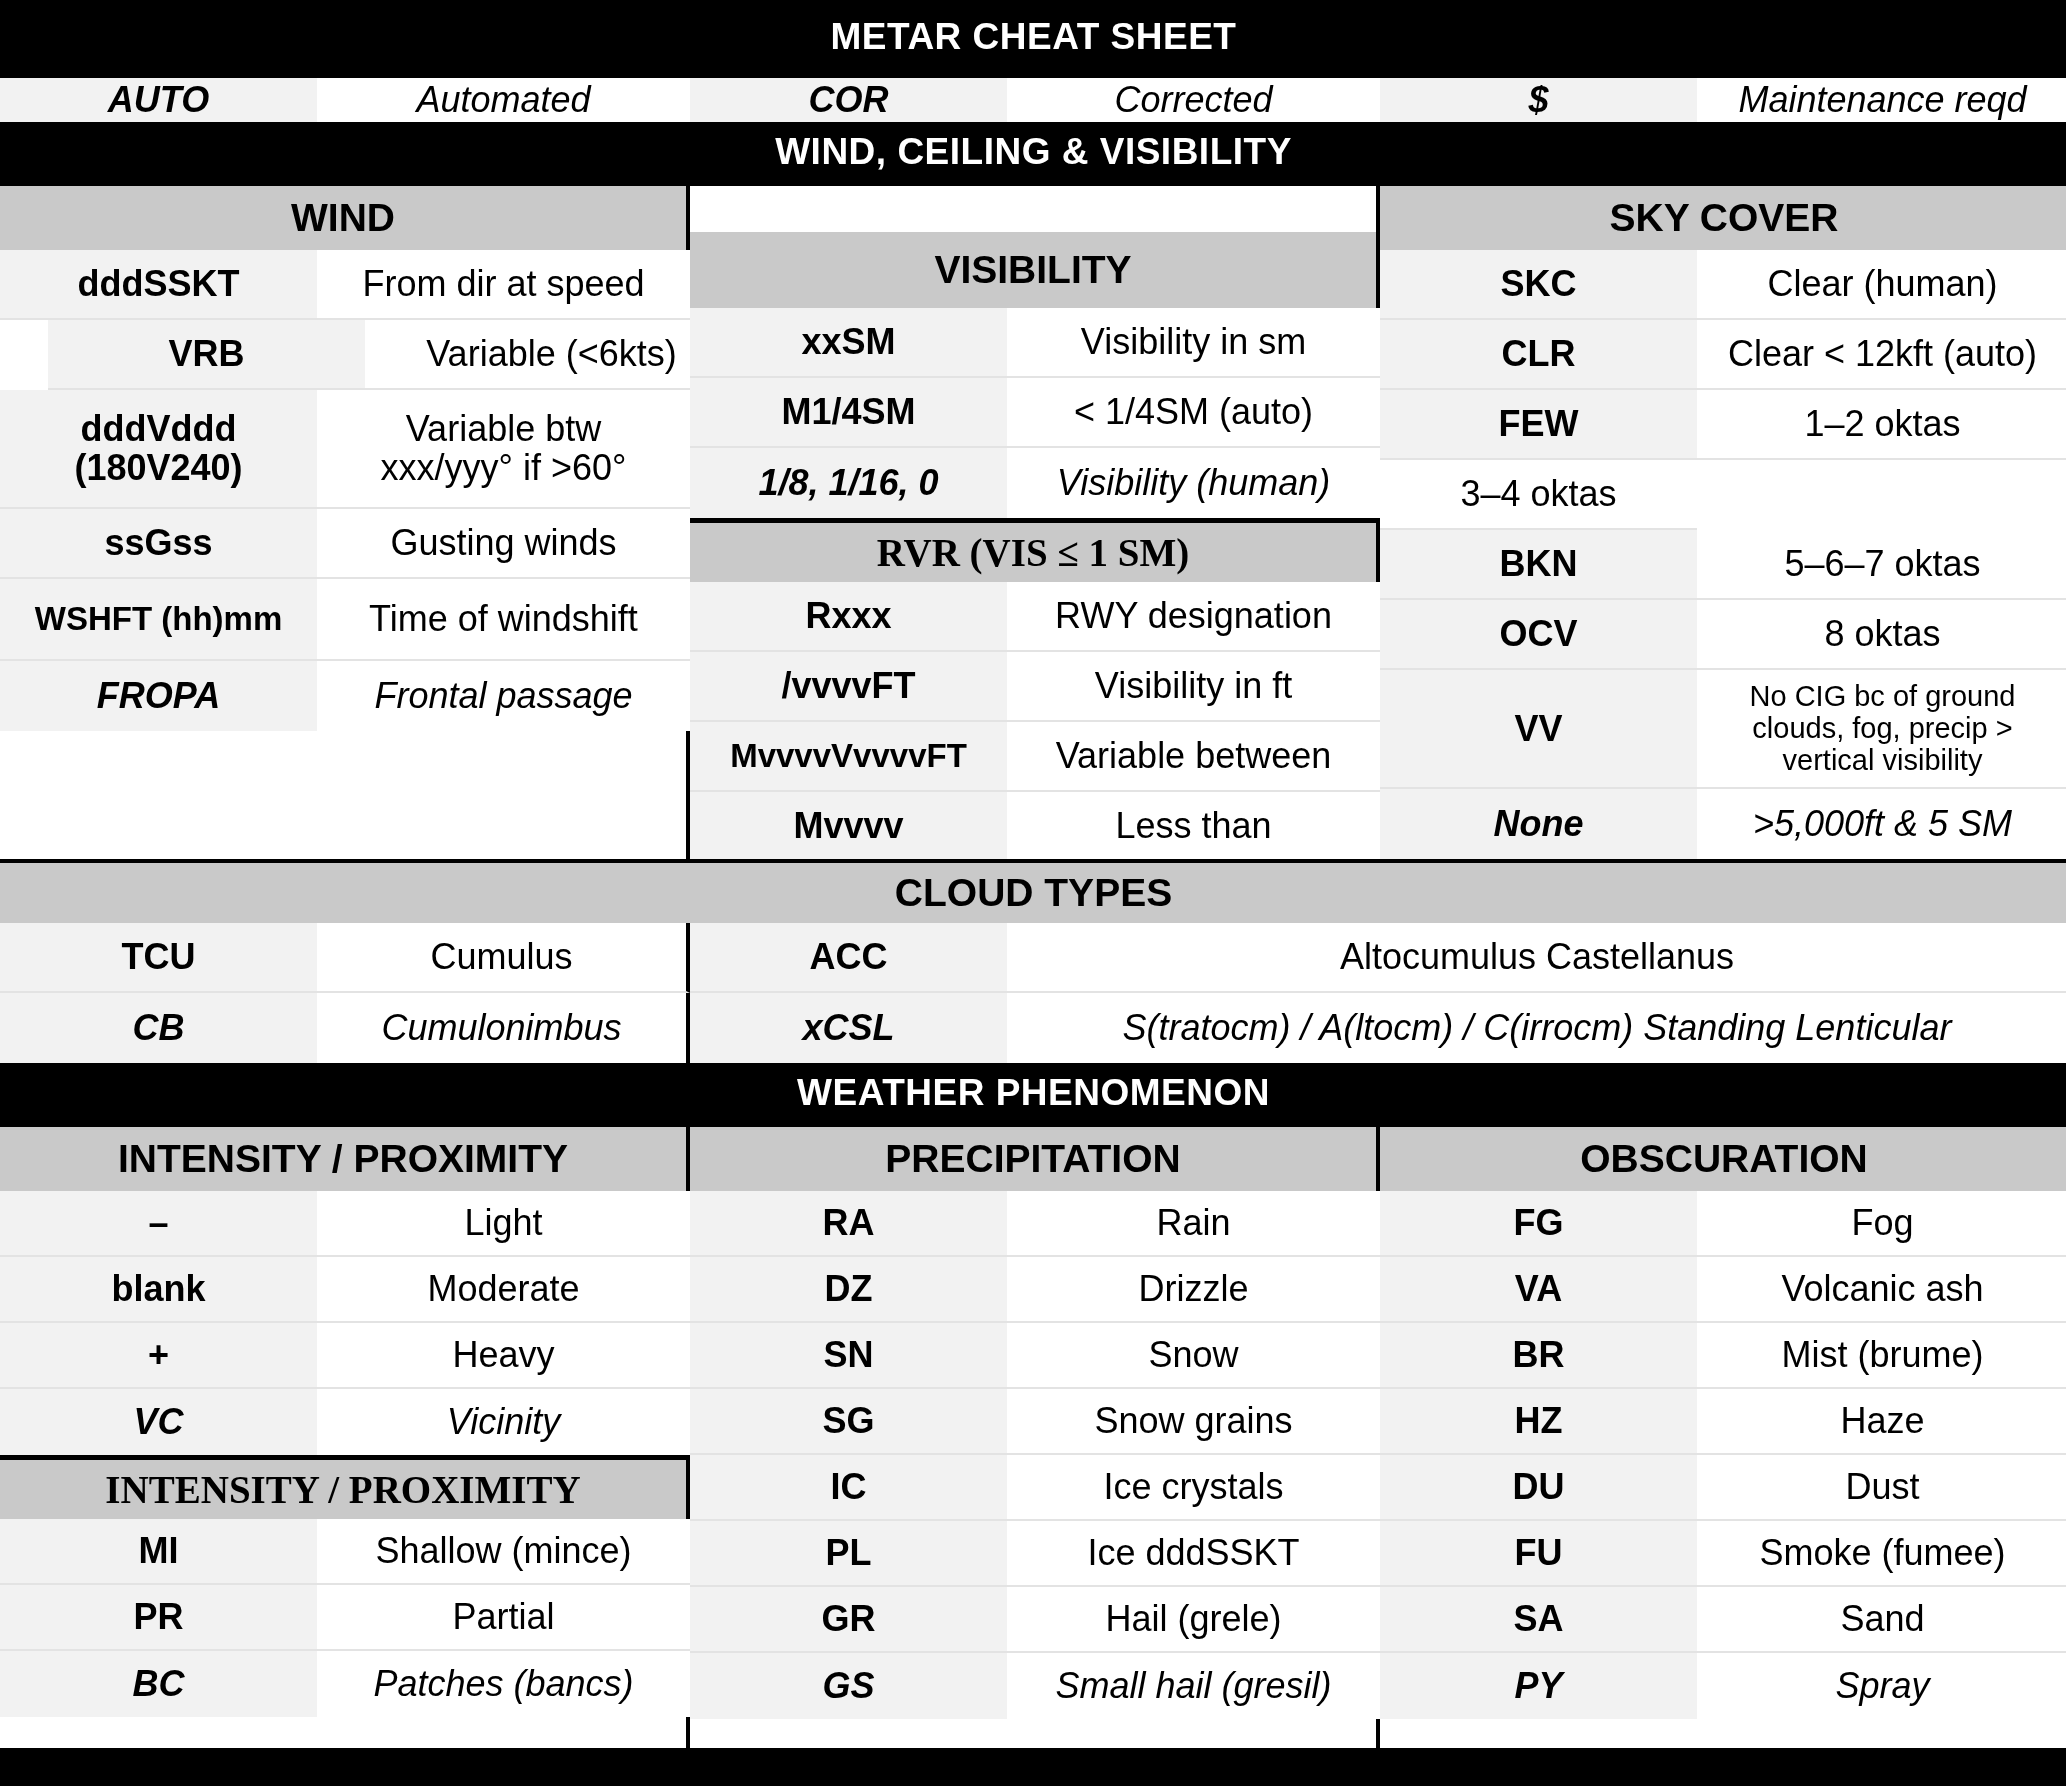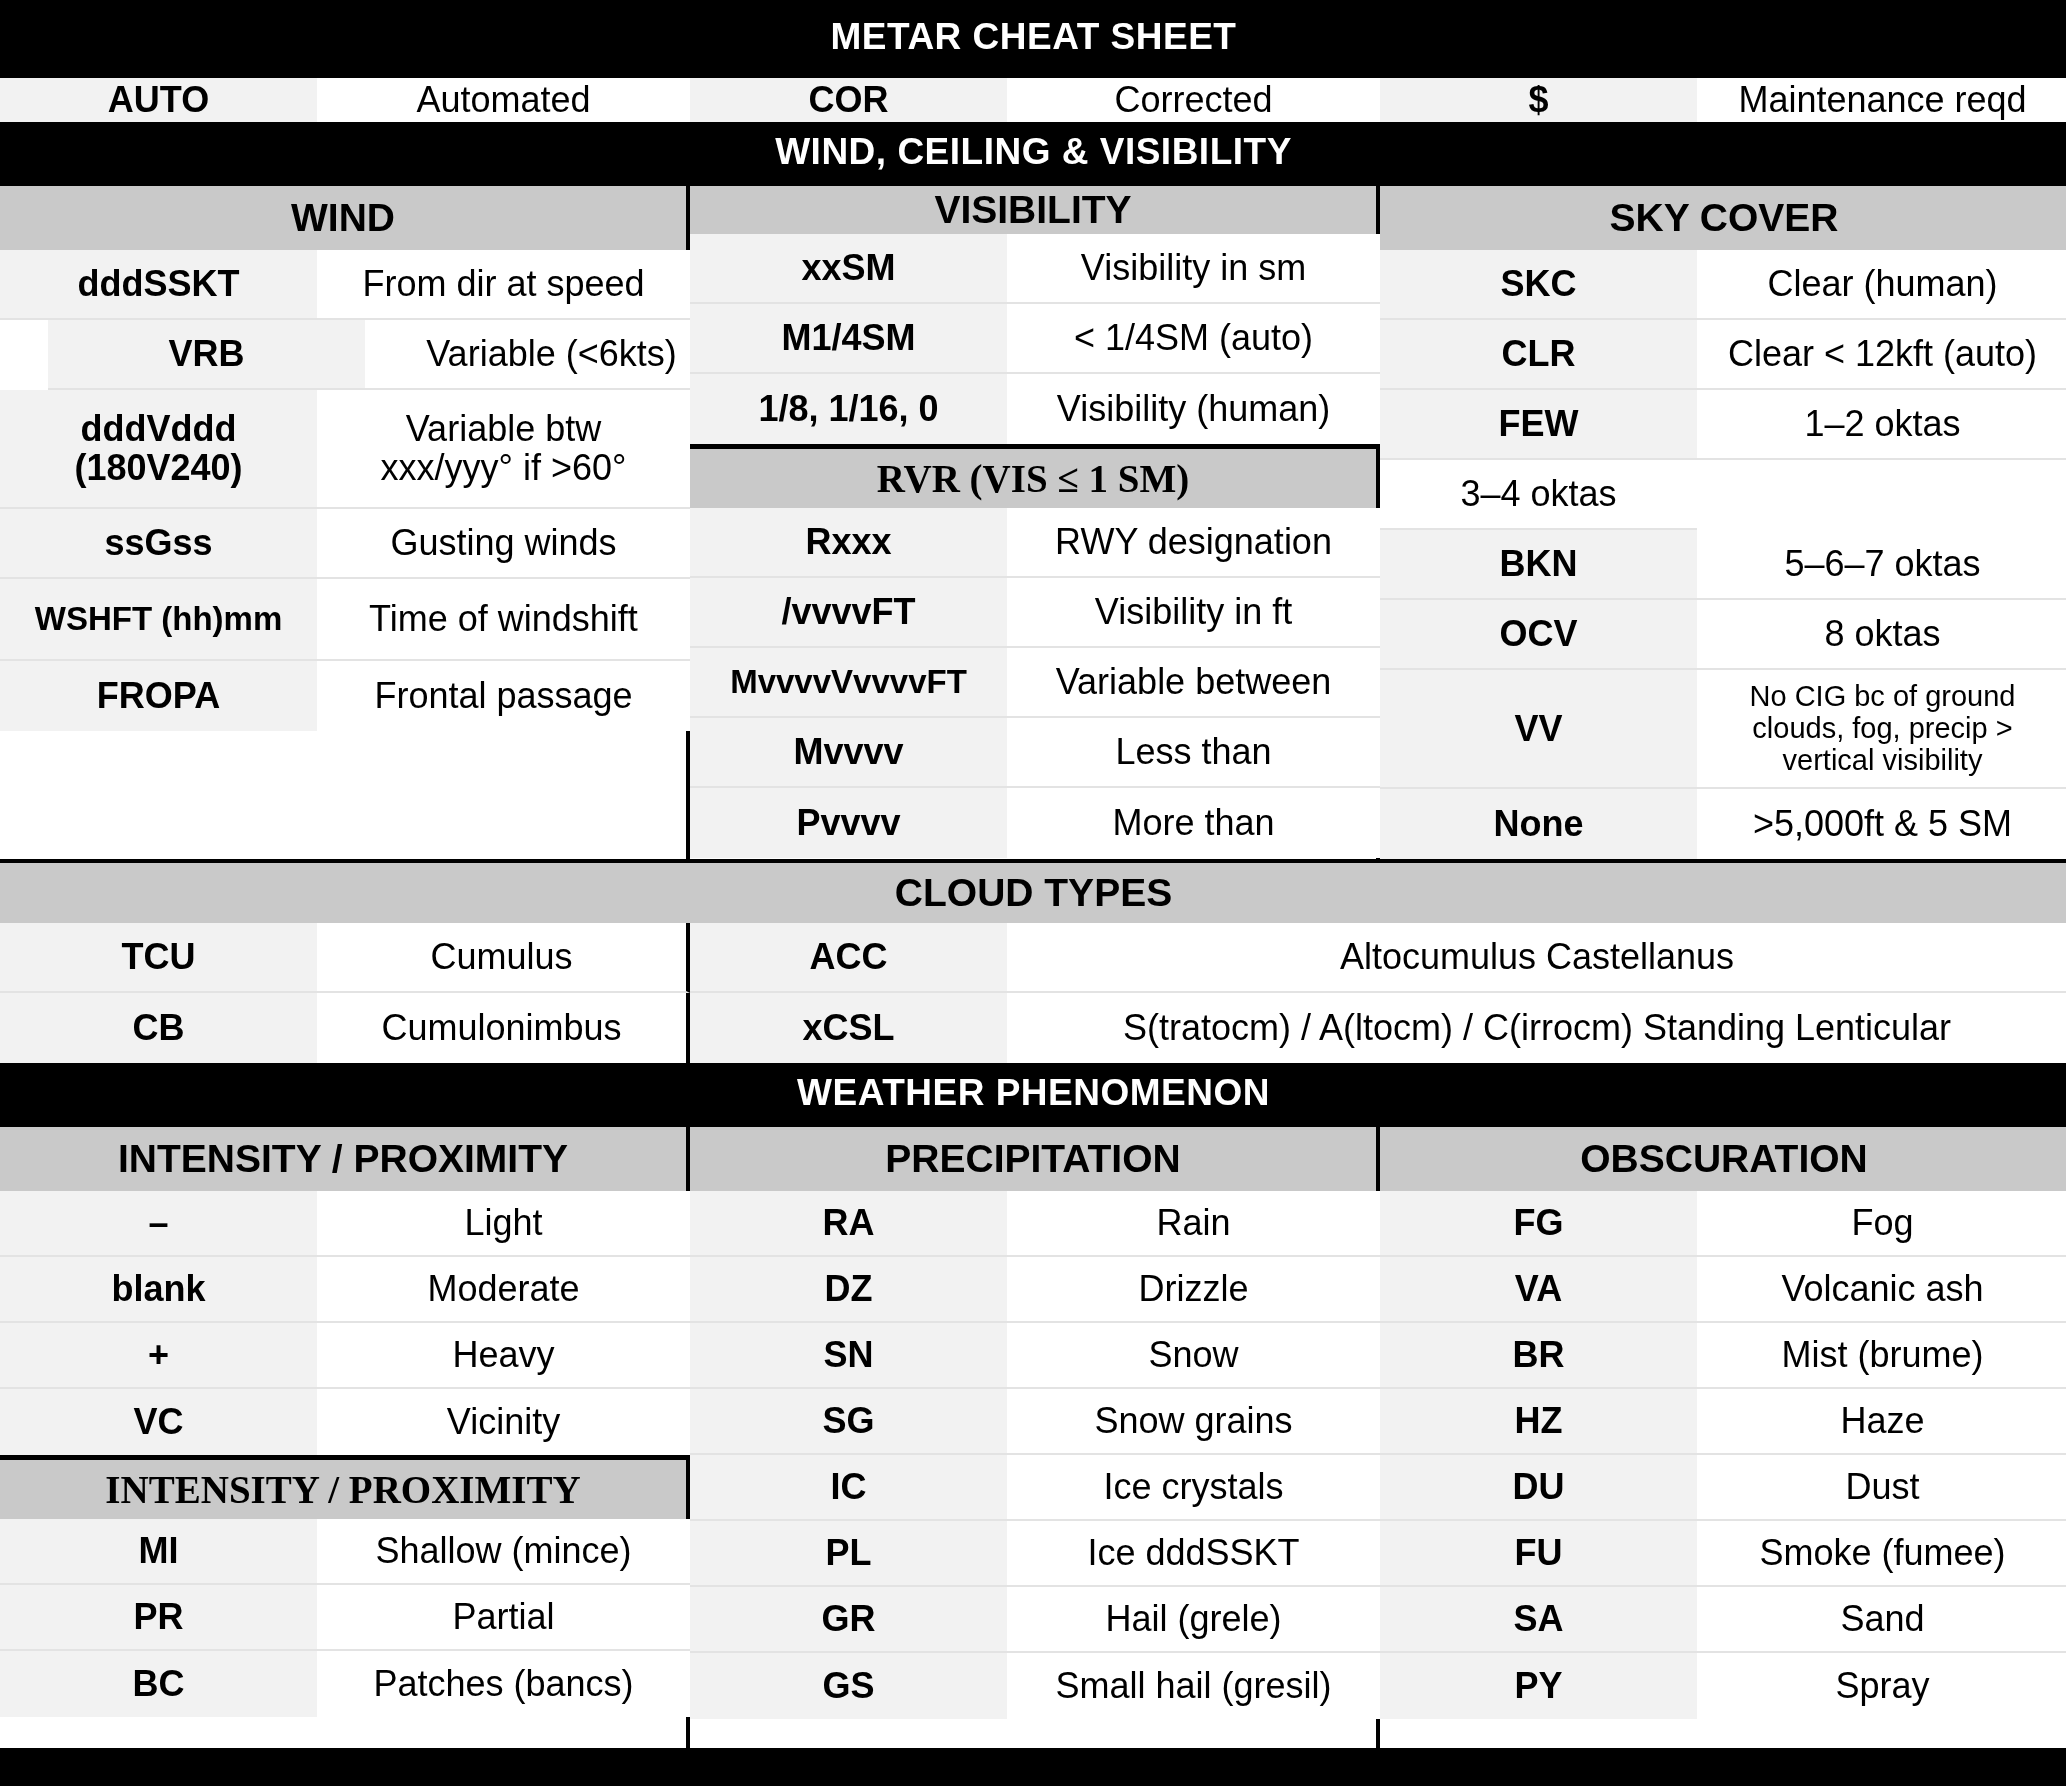--- a/index.html
+++ b/index.html
@@ -58,21 +58,21 @@
     line-height: 1.12;
     padding: 2px 5.9px;
     border-bottom: 2.9px solid #e3e3e3;
     overflow: hidden;
   }
   .cell.code {
     background: #f2f2f2;
     font-weight: bold;
   }
   .cell.val { background: #ffffff; }
-  .cell.nb { border-bottom: none; }
+  .cell.nb { border-bottom: none; font-style: italic; }
   .sep-r { border-right: 4.9px solid #000000; }
 
   .topline { border-top: 4.9px solid #000000; }
 
   .two-line { flex-direction: column; line-height: 1.08; }
   .three-line { flex-direction: column; line-height: 1.1; font-size: 29px; }
   .mid { font-size: 33px; }
 
   
   .cols3 {
@@ -163,21 +163,21 @@
         <div class="cell val">Time of windshift</div>
       </div>
 
       <div class="pair" style="height:70px;">
         <div class="cell code nb">FROPA</div>
         <div class="cell val nb">Frontal passage</div>
       </div>
     </div>
 
     <div class="col b-r">
-      <div class="blk-hdr" style="height:48px;">VISIBILITY</div>
+      <div class="blk-hdr" style="height:76px;margin-top:46px;">VISIBILITY</div>
 
       <div class="pair" style="height:70px;">
         <div class="cell code">xxSM</div>
         <div class="cell val">Visibility in sm</div>
       </div>
       <div class="pair" style="height:70px;">
         <div class="cell code">M1/4SM</div>
         <div class="cell val">&lt; 1/4SM (auto)</div>
       </div>
       <div class="pair" style="height:70px;">

